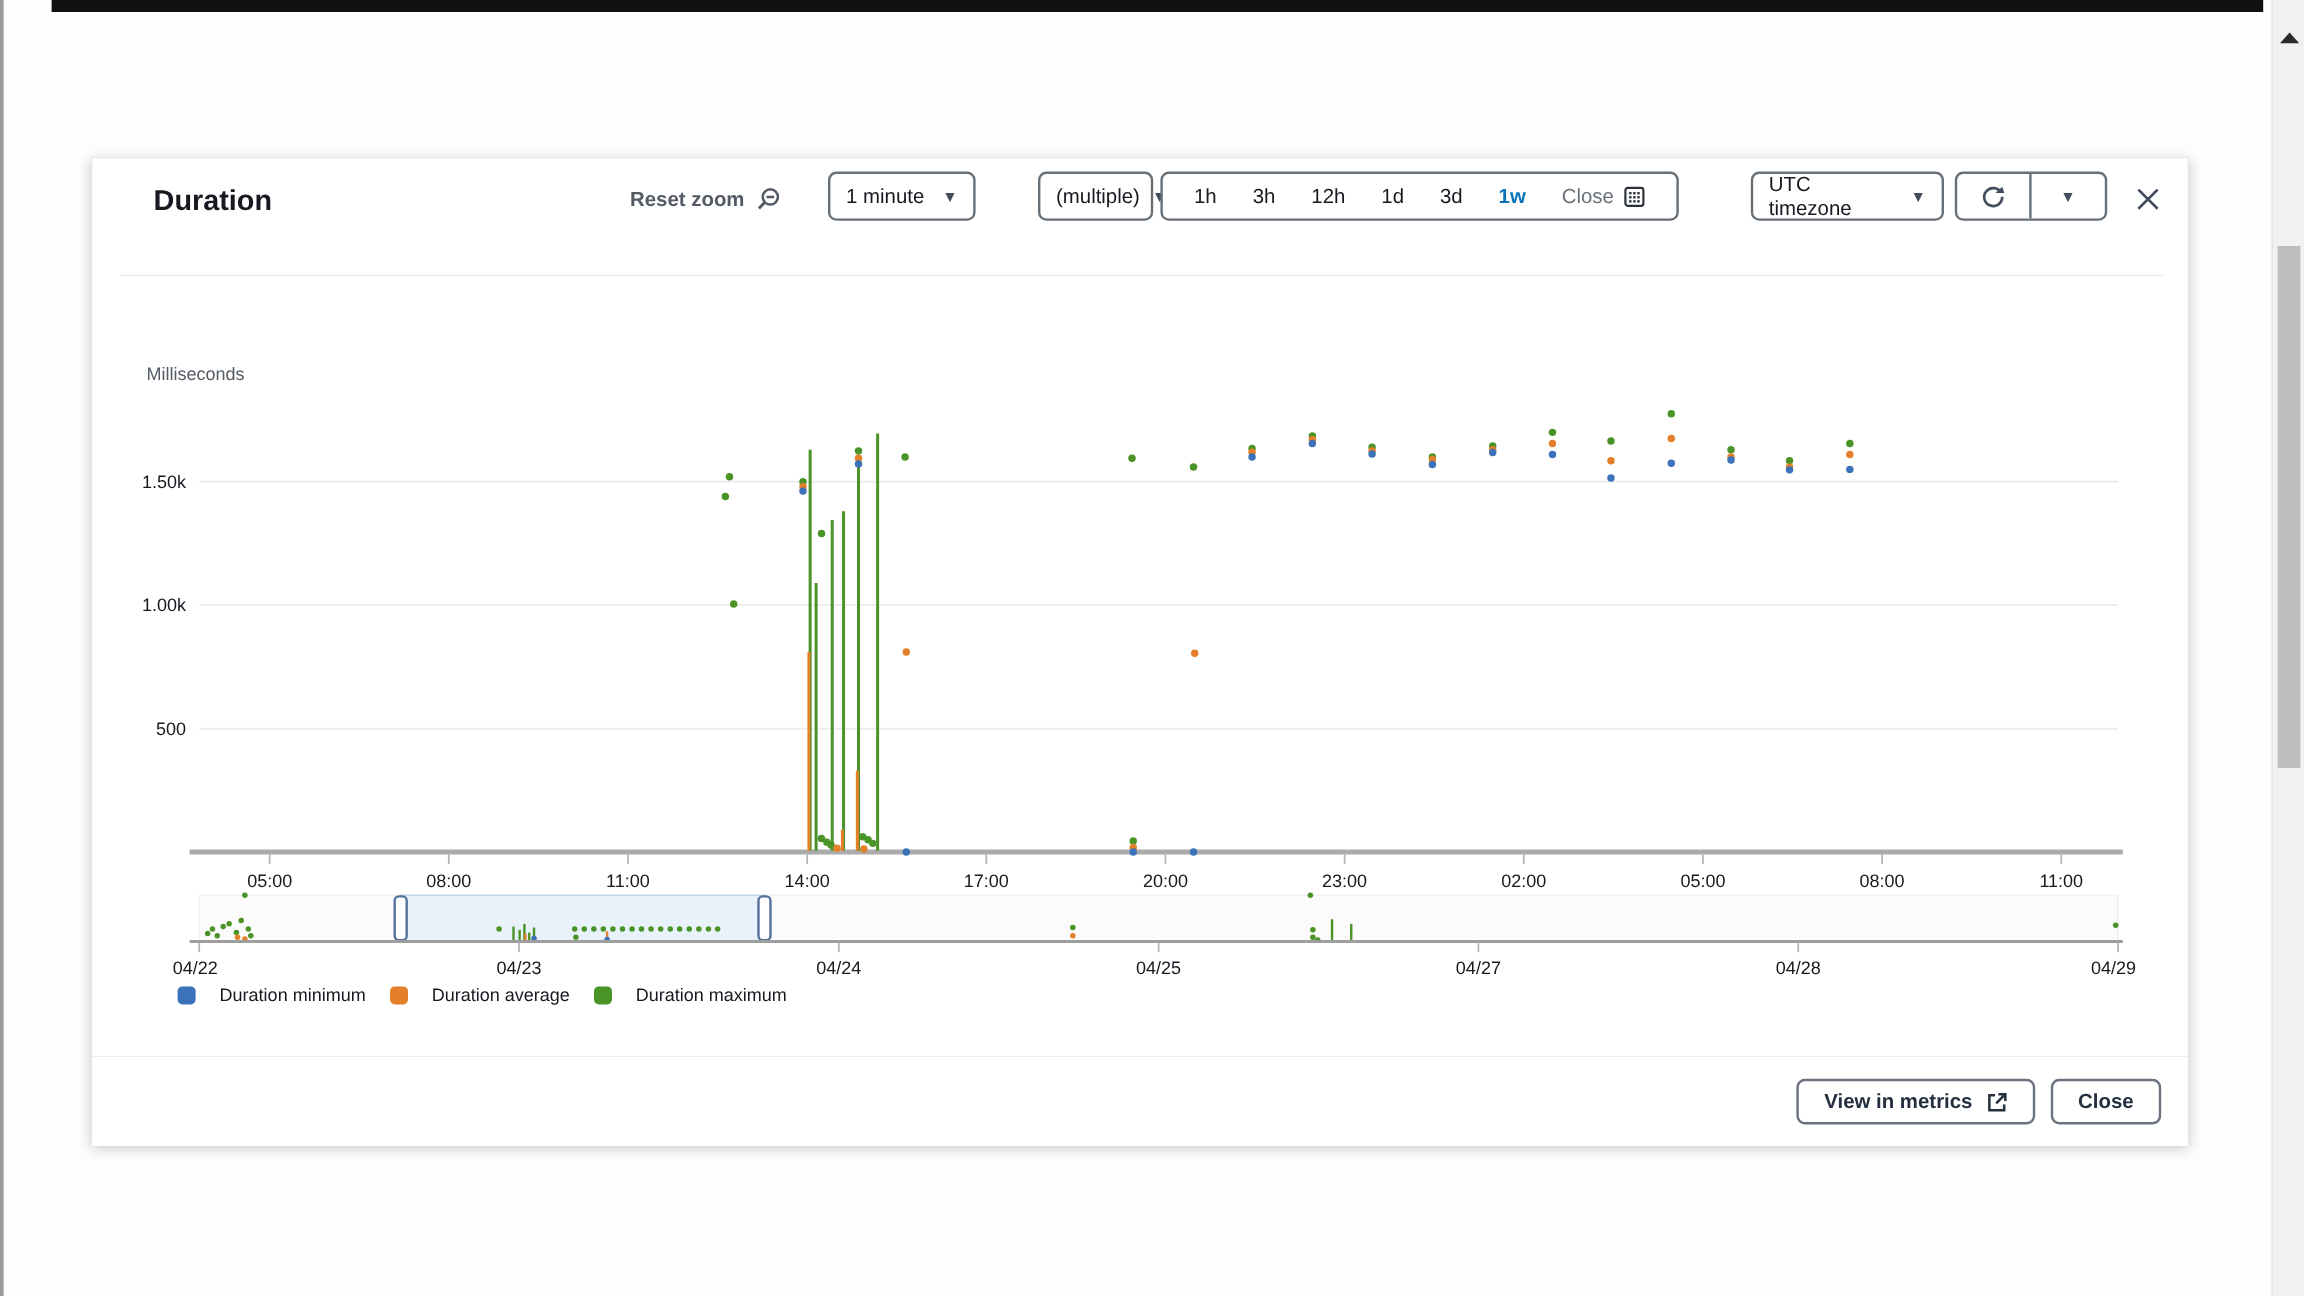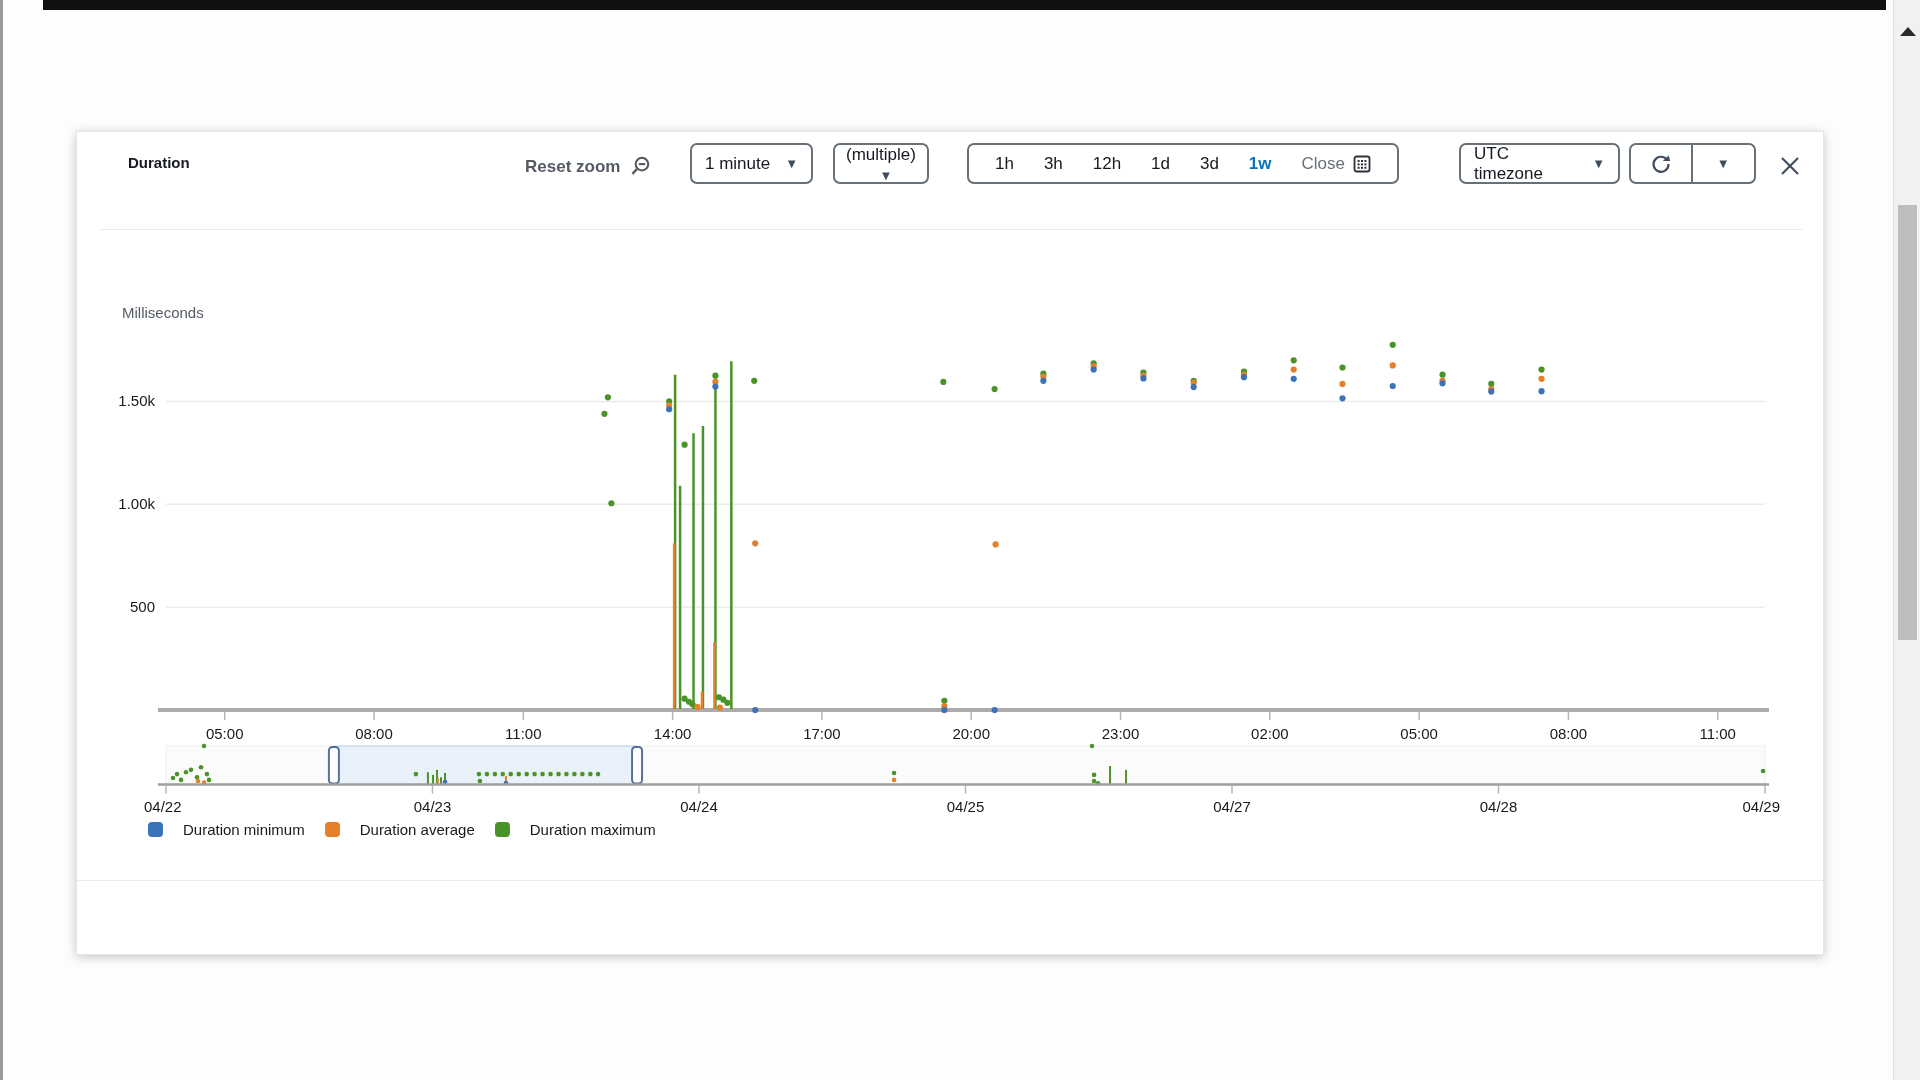--- a/index.html
+++ b/index.html
@@ -9,31 +9,31 @@
 
   .top-black-bar { position:absolute; left:43px; top:0; width:1843px; height:10px; background:#101010; }
   .left-edge { position:absolute; left:0; top:0; width:3px; height:1080px; background:#9a9a9a; }
 
   .scrollbar { position:absolute; left:1893px; top:0; width:27px; height:1080px; background:#f1f1f1; border-left:1px solid #e0e0e0; }
   .scroll-thumb { position:absolute; left:4px; top:205px; width:19px; height:435px; background:#bdbfbd; }
   .scroll-up { position:absolute; left:6px; top:27px; width:0; height:0; border-left:8px solid transparent; border-right:8px solid transparent; border-bottom:9px solid #2b2b2b; }
 
   .modal { position:absolute; left:76px; top:131px; width:1748px; height:824px; background:#ffffff; border:1px solid #e3e6e6; box-shadow:0 2px 10px rgba(0,0,0,0.22); }
 
-  .modal-title { position:absolute; left:51px; top:22px; font-size:15px; font-weight:bold; color:#16191f; }
+  .modal-title { position:absolute; left:51px; top:22px; font-size:24px; font-weight:bold; color:#16191f; }
 
   .reset-zoom { position:absolute; left:448px; top:23px; display:flex; align-items:center; gap:9px; cursor:pointer; }
   .reset-zoom span { font-size:17px; font-weight:bold; color:#545b64; }
 
   .ctl { position:absolute; top:11px; height:41px; background:#fff; border:2px solid #687078; border-radius:7px; display:flex; align-items:center; font-size:17px; color:#16191f; }
   .dropdown { justify-content:space-between; padding:0 13px; cursor:pointer; }
   .caret { font-size:13px; color:#414d5c; margin-left:10px; line-height:1; }
 
   .period-dd   { left:613px; width:123px; }
-  .stat-dd     { left:756px; width:96px;flex-direction:column; }
+  .stat-dd     { left:788px; width:96px; }
   .segmented   { left:890px; width:432px; justify-content:space-between; padding:0 26px; }
   .seg-item { cursor:pointer; color:#16191f; white-space:nowrap; }
   .seg-item.selected { color:#0873bb; font-weight:bold;text-align:center; }
   .seg-item.custom { color:#687078; display:flex; align-items:center; gap:8px; }
   .tz-dd       { left:1382px; width:161px; }
   .refresh-group { left:1552px; width:127px; padding:0; }
   .refresh-half { width:50%; height:100%; display:flex; align-items:center; justify-content:center; cursor:pointer; }
   .refresh-half.left { border-right:2px solid #687078; }
   .close-x { position:absolute; left:1700px; top:21px; width:26px; height:26px; cursor:pointer; }
 
@@ -337,15 +337,28 @@
           <span class="legend-swatch" style="background: rgb(228, 128, 41);"></span>
           <span class="legend-label">Duration average</span>
         </div>
         <div class="legend-item">
           <span class="legend-swatch" style="background: rgb(74, 148, 39);"></span>
           <span class="legend-label">Duration maximum</span>
         </div>
       </div>
 
     <div class="footer-divider"></div>
+    <div class="footer">
+      <button class="btn">
+        <span>View in metrics</span>
+        <svg width="19" height="19" viewBox="0 0 20 20">
+          <path d="M 9 4 H 4 V 17 H 17 V 12" fill="none" stroke="#232f3e" stroke-width="2.2"></path>
+          <path d="M 12 3 H 18 V 9" fill="none" stroke="#232f3e" stroke-width="2.2"></path>
+          <line x1="18" y1="3" x2="10" y2="11" stroke="#232f3e" stroke-width="2.2"></line>
+        </svg>
+      </button>
+      <button class="btn">
+        <span>Close</span>
+      </button>
+    </div>
 
   </div>
 </div>
 
 </body></html>

